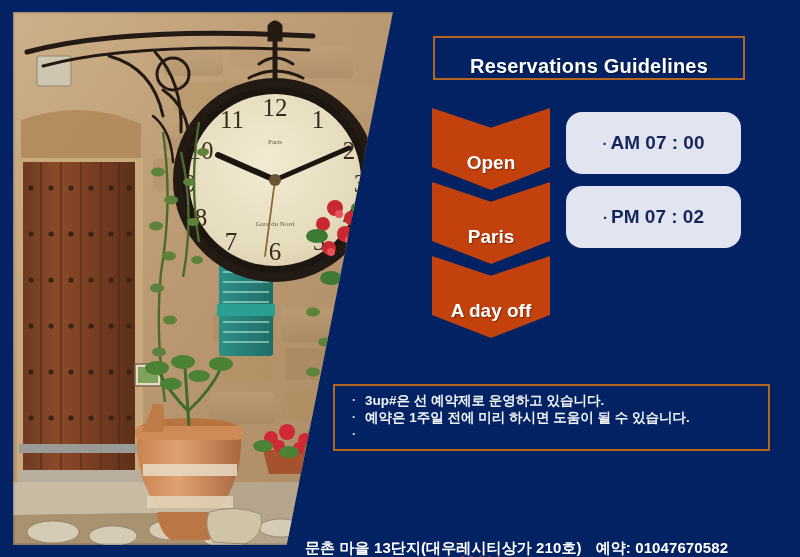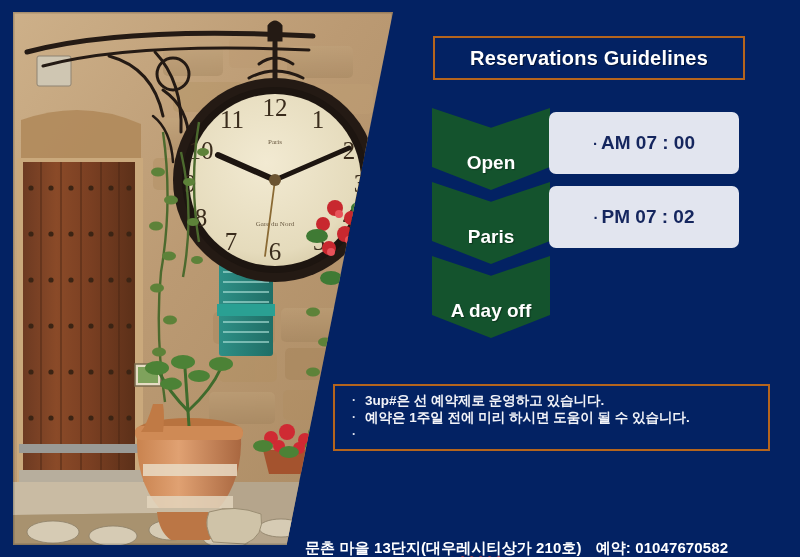--- a/index.html
+++ b/index.html
@@ -16,44 +16,44 @@
     position:absolute;left:13px;top:12px;width:380px;height:533px;
     clip-path:polygon(0 0, 100% 0, 72% 100%, 0 100%);
     overflow:hidden;
   }
   #photo-art{position:absolute;inset:0;width:100%;height:100%;display:block;}
 
   
   #header-box{
     position:absolute;left:433px;top:36px;width:312px;height:44px;
     border:2px solid #b5651d;background:#032263;
-    display:flex;align-items:center;justify-content:center;
+    display:flex;align-items:flex-end;justify-content:center;
     box-sizing:border-box;
   }
   #header-title{
     color:#ffffff;font-size:20px;font-weight:bold;letter-spacing:.2px;
     text-shadow:1px 1px 0 rgba(0,0,0,.45);
   }
 
   
   .sched-row{position:absolute;left:432px;width:320px;height:74px;}
   .chev{
     position:absolute;left:0;top:0;width:118px;height:82px;
-    background:#14532d;
+    background:#c2410c;
     clip-path:polygon(0 0, 50% 24%, 100% 0, 100% 72%, 50% 100%, 0 72%);
     display:flex;align-items:flex-end;justify-content:center;
   }
   .chev-label{
     color:#ffffff;font-size:19px;font-weight:bold;
     padding-bottom:16px;white-space:nowrap;
     text-shadow:1px 1px 1px rgba(0,0,0,.35);
   }
   .val-box{
-    position:absolute;left:117px;top:4px;width:190px;height:62px;
-    background:#e2e5ef;border-radius:7px;
+    position:absolute;left:134px;top:4px;width:175px;height:62px;
+    background:#e2e5ef;border-radius:16px;
     display:flex;align-items:center;justify-content:center;
     box-sizing:border-box;
   }
   .val-text{color:#15265e;font-size:19px;font-weight:bold;white-space:nowrap;}
   .val-text .dot{font-size:15px;vertical-align:middle;margin-right:3px;}
 
   
   #notes-box{
     position:absolute;left:333px;top:384px;width:437px;height:67px;
     border:2px solid #b5651d;background:#032263;box-sizing:border-box;

